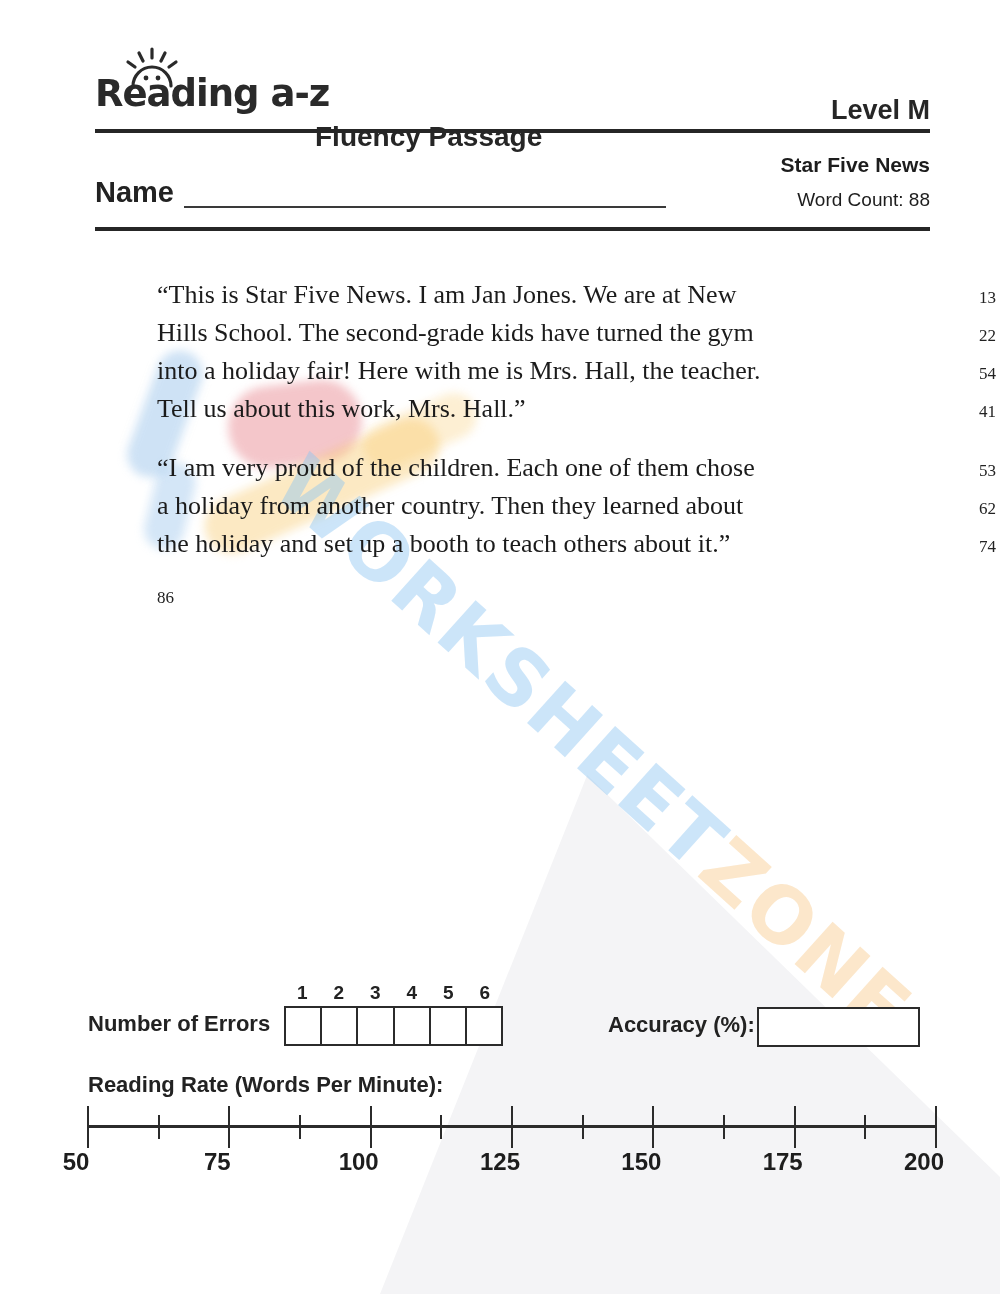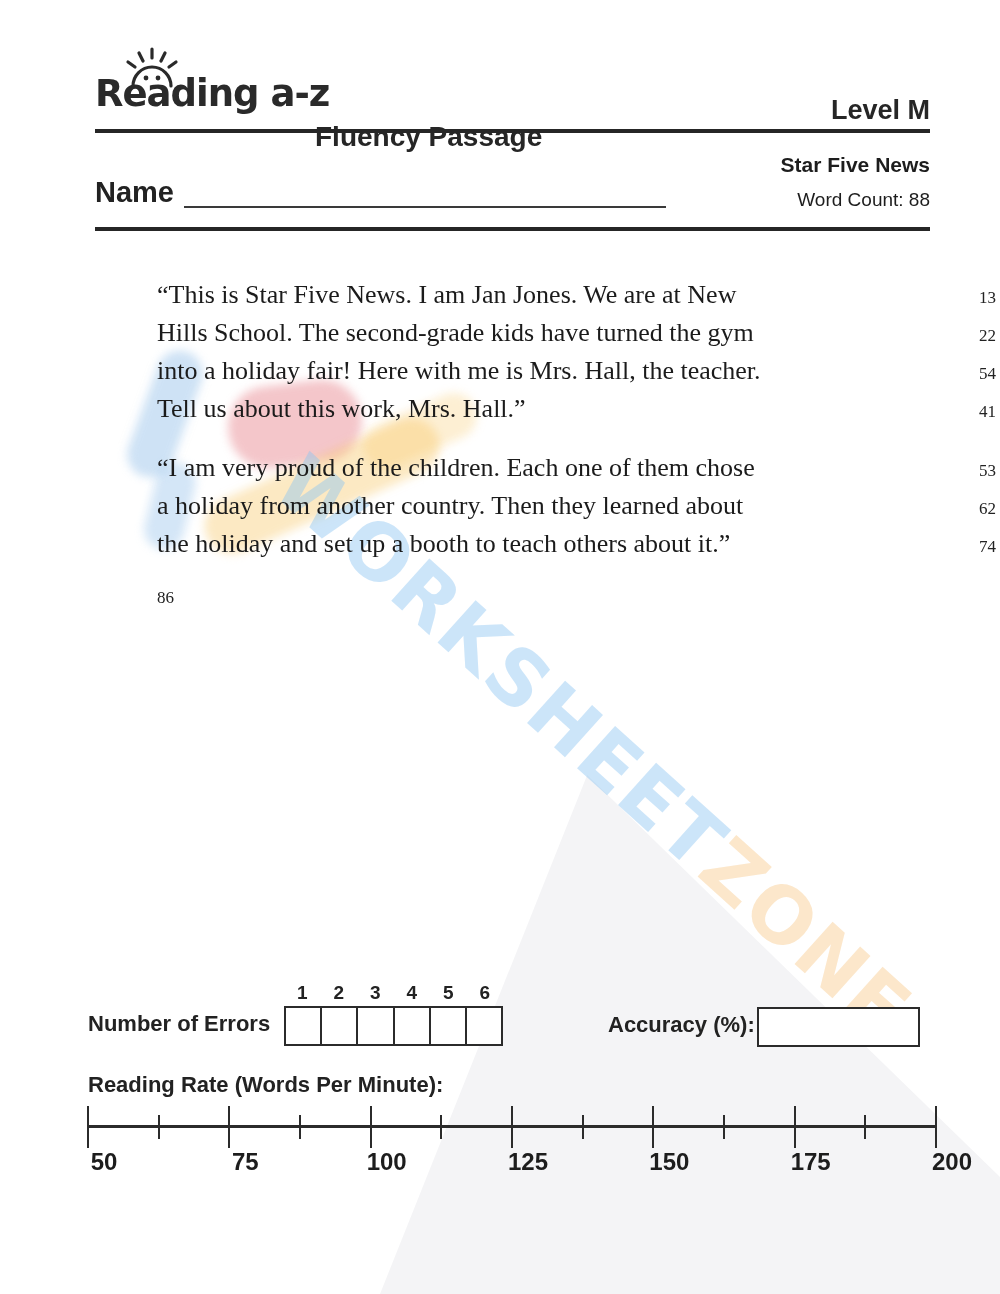--- a/index.html
+++ b/index.html
@@ -140,21 +140,21 @@
     width: 848px; height: 42px;
   }
   .nl-rule {
     position: absolute; left: 0; right: 0; top: 19px; height: 3px;
     background: #2b2b2b;
   }
   .tick { position: absolute; width: 2px; background: #2b2b2b; transform: translateX(-1px); }
   .tick.major { top: 0; height: 42px; }
   .tick.minor { top: 9px; height: 24px; }
   .nl-labels {
-    position: absolute; left: 104px; top: 1148px;
+    position: absolute; left: 76px; top: 1148px;
     width: 848px; height: 34px;
   }
   .nl-labels .lbl {
     position: absolute; transform: translateX(-50%);
     font-size: 24px; font-weight: 600; color: #1d1d1d;
   }
 </style>
 </head>
 <body>
 

